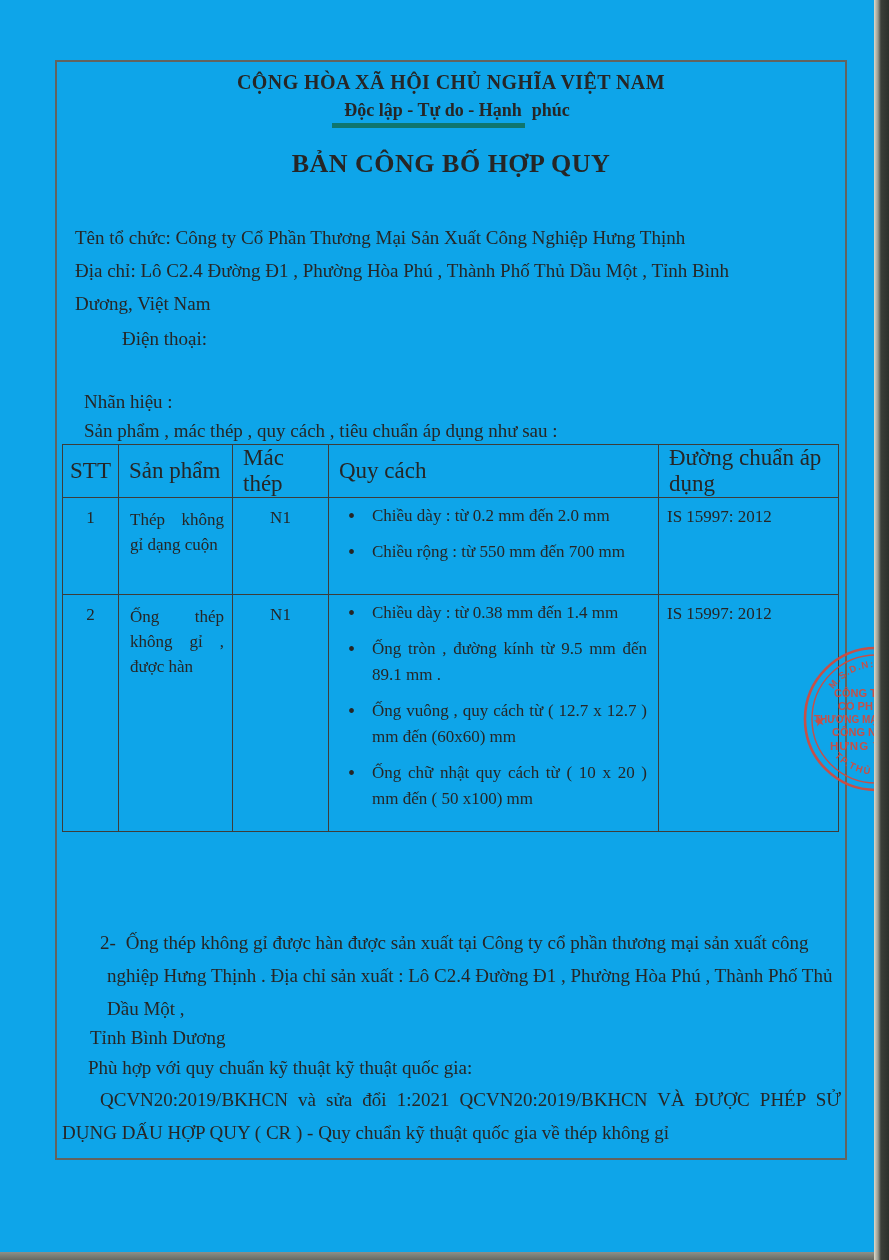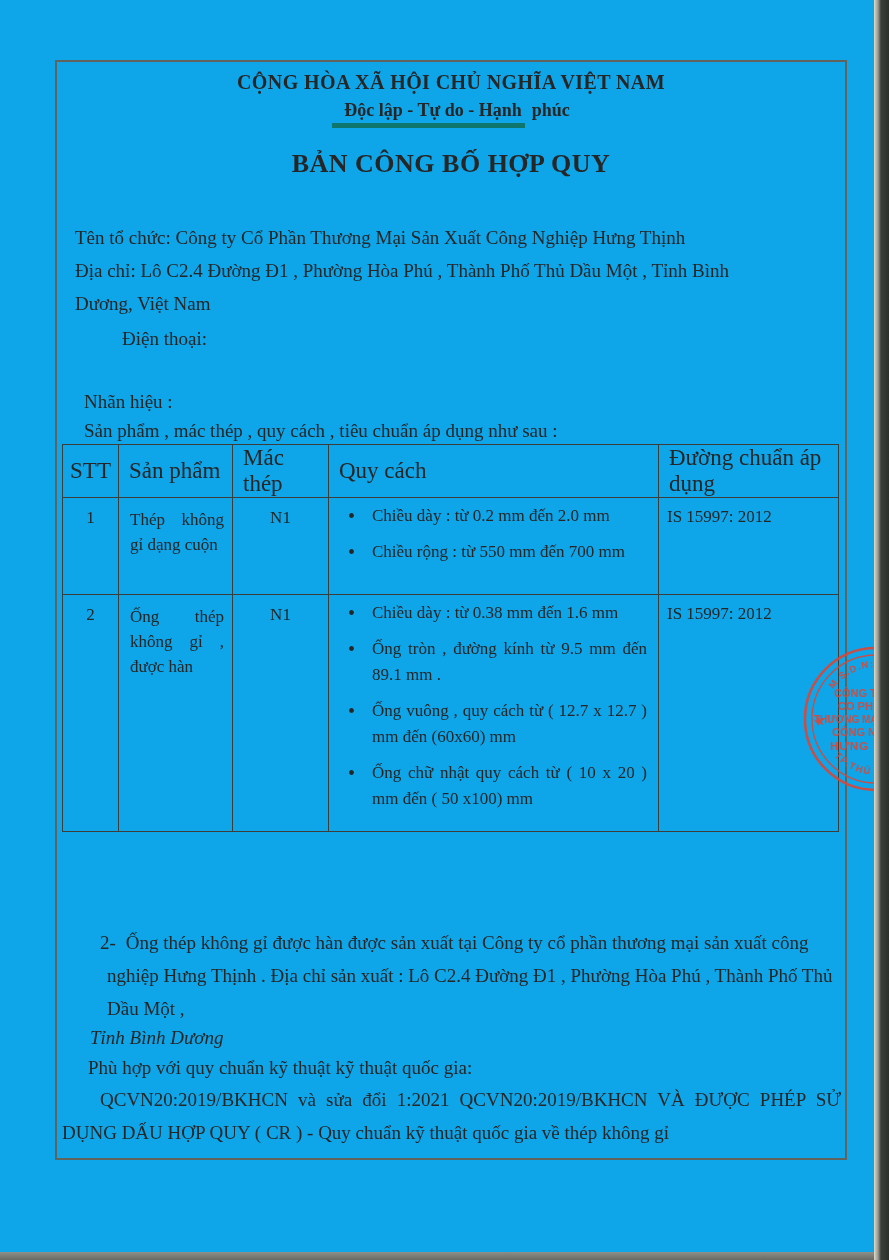--- a/index.html
+++ b/index.html
@@ -59,21 +59,21 @@
   td.c-grade{text-align:center;padding-top:10px;}
   td.c-product{padding:9px 8px 0 11px;text-align:justify;line-height:25px;}
   td.c-standard{padding:9px 4px 0 8px;}
   td.c-specs ul{margin:4px 0 0 0;padding:0 10px 0 42px;list-style:none;}
   td.c-specs li{position:relative;margin-bottom:10px;line-height:26px;text-align:justify;}
   td.c-specs li::before{content:"•";position:absolute;left:-24px;top:0;font-size:20px;}
   
   .note{position:absolute;left:62px;width:779px;font-size:19px;line-height:33px;}
   .n1{top:861px;padding-left:28px;text-indent:10px;box-sizing:border-box;}
   .n2{top:926px;padding-left:45px;text-indent:-7px;box-sizing:border-box;}
-  .n-tinh{top:1021px;left:90px;width:auto;font-style:italic;}
+  .n-tinh{top:1021px;left:90px;width:auto;}
   .n-phuhop{top:1051px;left:88px;width:auto;}
   .n-final{top:1083px;text-indent:38px;text-align:justify;}
   .marker{margin-right:10px;}
   
   .stamp{position:absolute;left:796px;top:639px;width:160px;height:160px;z-index:5;opacity:0.92;}
   .stamp text{font-family:"Liberation Sans", sans-serif;font-weight:bold;}
 </style>
 </head>
 <body>
 
@@ -120,21 +120,21 @@
             </ul>
           </td>
       <td class="c-standard">IS 15997: 2012</td>
     </tr>
     <tr style="height:237px">
       <td class="c-stt">2</td>
       <td class="c-product">Ống thép không gỉ , được hàn</td>
       <td class="c-grade">N1</td>
       <td class="c-specs">
             <ul>
-              <li>Chiều dày : từ 0.38 mm đến 1.6 mm</li>
+              <li>Chiều dày : từ 0.38 mm đến 1.4 mm</li>
               <li>Ống tròn , đường kính từ 9.5 mm đến 89.1 mm .</li>
               <li>Ống vuông , quy cách từ ( 12.7 x 12.7 ) mm đến (60x60) mm</li>
               <li>Ống chữ nhật quy cách từ ( 10 x 20 ) mm đến ( 50 x100) mm</li>
             </ul>
           </td>
       <td class="c-standard">IS 15997: 2012</td>
     </tr>
   </tbody>
     </table>
 

